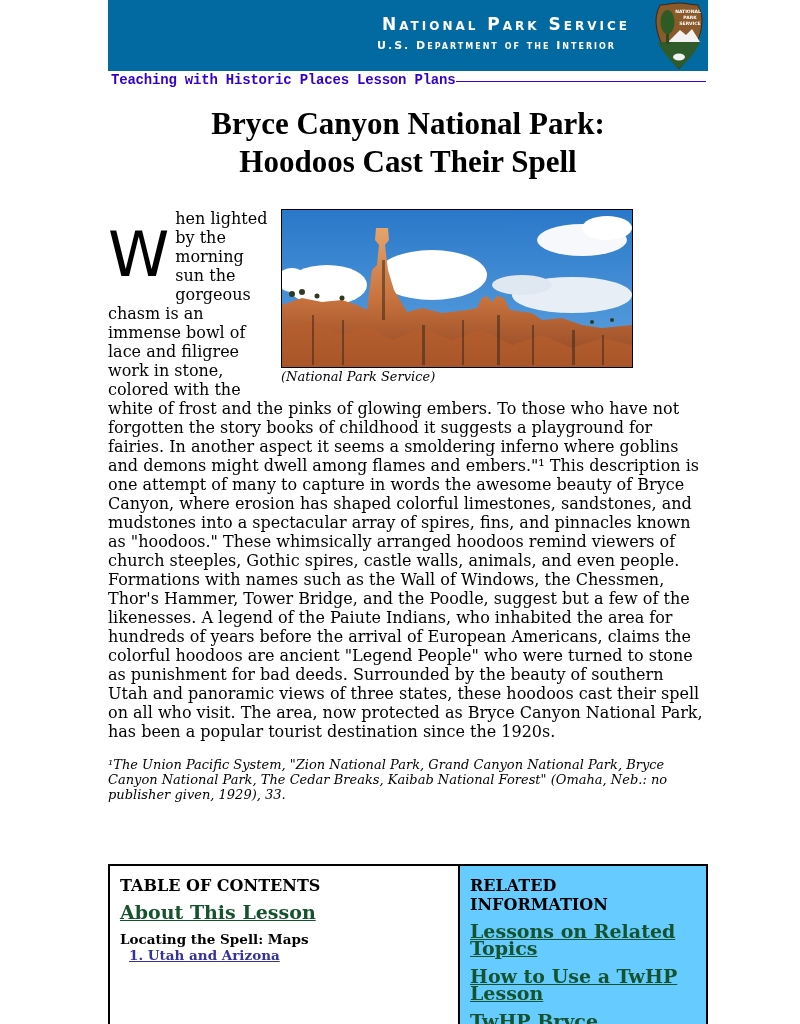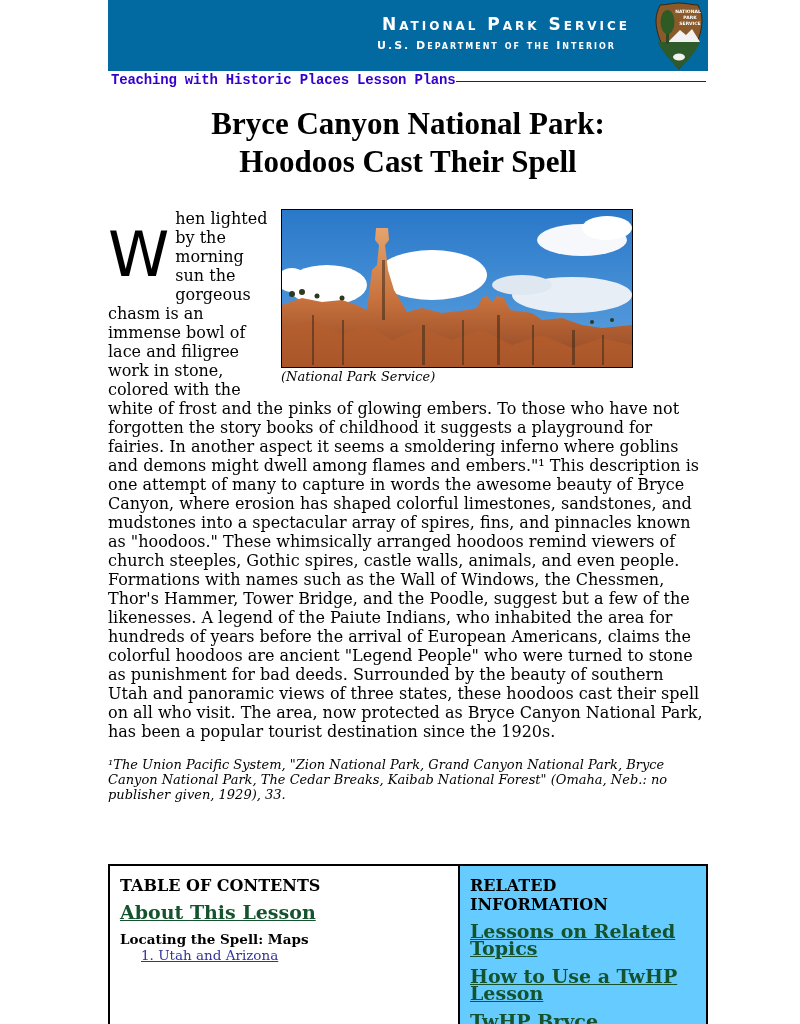--- a/index.html
+++ b/index.html
@@ -24,21 +24,21 @@
   .figure .caption { font-style: italic; font-size: 13px; line-height: 16px; margin-top: 1px; }
 
   .footnote { margin-top: 16px; font-size: 13px; line-height: 15px; font-style: italic; }
 
   .toc-table { position: absolute; left: 108px; top: 864px; width: 600px; height: 170px; border: 2px solid #000; box-sizing: border-box; display: flex; }
   .toc-left { width: 350px; border-right: 2px solid #000; padding: 10px 10px; box-sizing: border-box; }
   .toc-right { flex: 1; background: #66ccff; padding: 10px 10px; box-sizing: border-box; }
   .toc-head { text-align: left; font-weight: bold; font-size: 16px; line-height: 19px; margin-bottom: 9px; }
   .toc-link { display: block; color: #14532d; font-weight: bold; font-size: 19px; line-height: 17px; text-decoration: underline; margin-bottom: 11px; }
   .toc-static { display: block; font-weight: bold; font-size: 13.5px; line-height: 15px; }
-  .toc-sub { display: block; color: #333399; font-weight: normal; font-size: 13.5px; line-height: 16px; text-decoration: underline; margin-left: 21px; }
+  .toc-sub { display: block; color: #333399; font-weight: bold; font-size: 13.5px; line-height: 16px; text-decoration: underline; margin-left: 9px; }
 </style>
 </head>
 <body>
 
 <div class="wrap">
 
   <div class="banner">
     <div class="nps-title">National Park Service</div>
     <div class="nps-sub">U.S. Department of the Interior</div>
     <svg class="arrowhead" viewBox="0 0 54 68">

